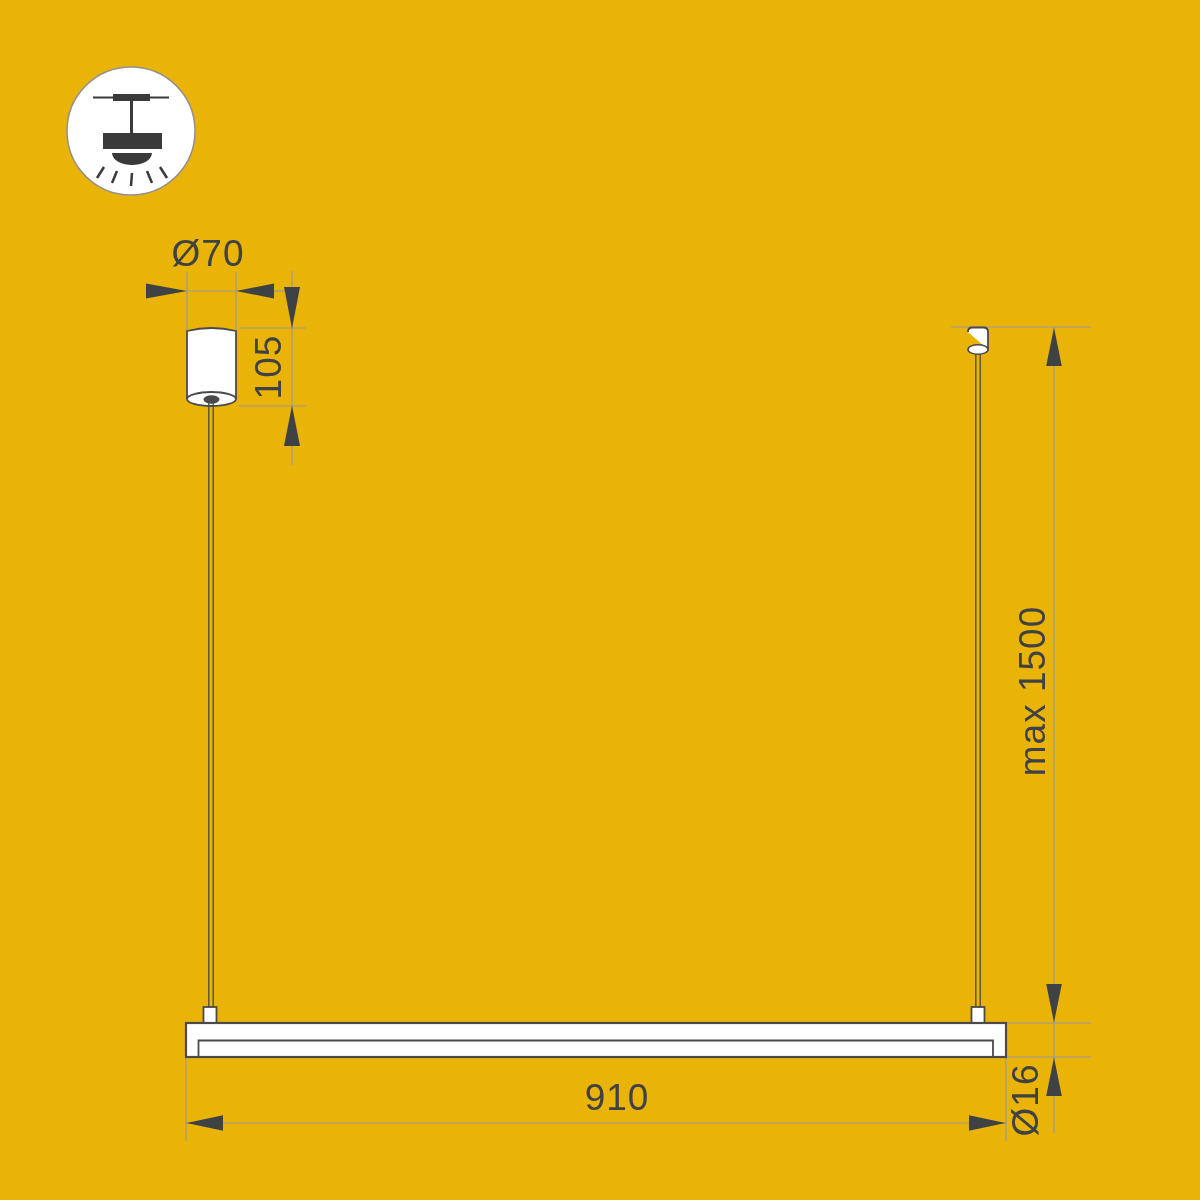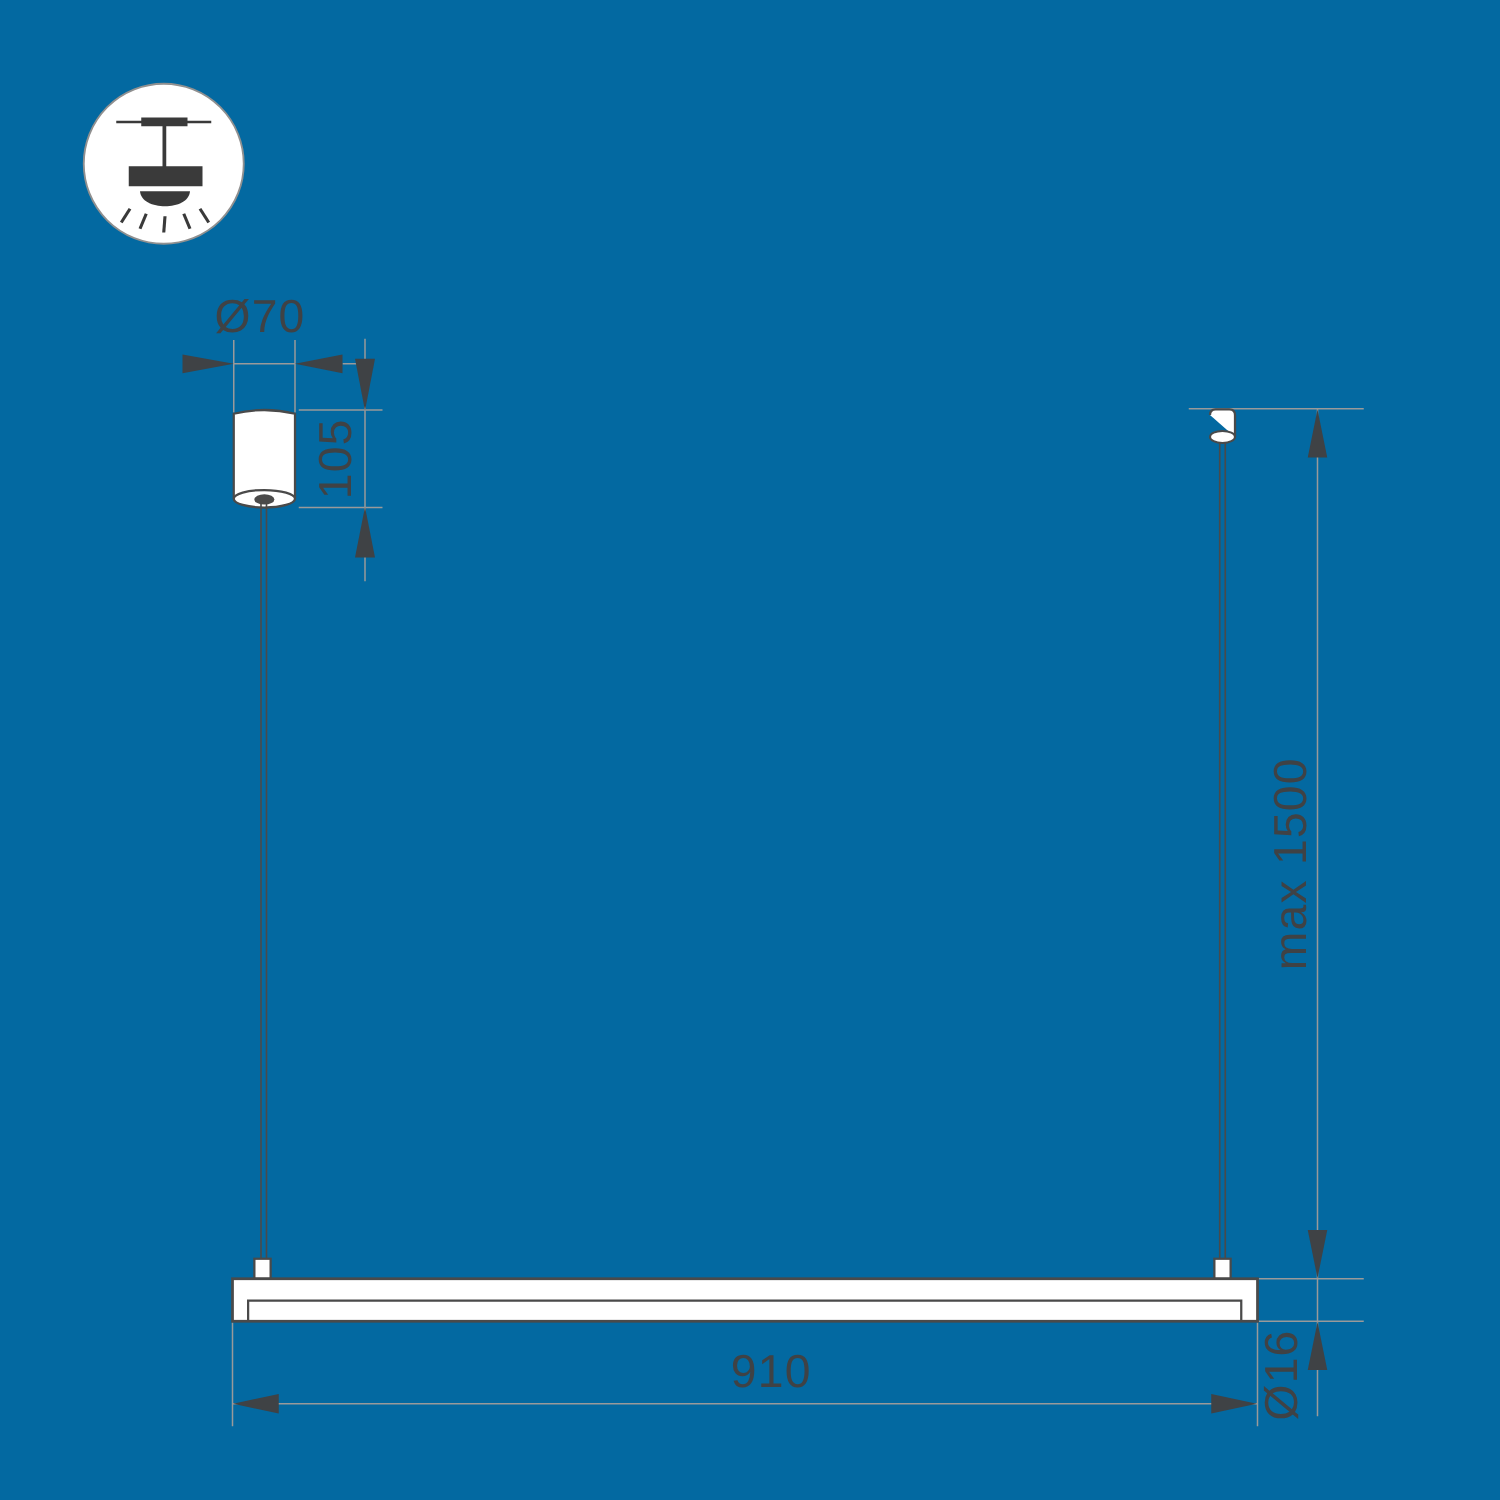--- a/index.html
+++ b/index.html
@@ -1,16 +1,16 @@
 <!DOCTYPE html>
 <html><head>
 <meta charset="utf-8">
 <style>
   html,body{margin:0;padding:0;background:#ffffff;}
-  .page{position:relative;width:1200px;height:1200px;background:#0369a1;overflow:hidden;}
+  .page{position:relative;width:1200px;height:1200px;background:#eab308;overflow:hidden;}
   svg{display:block;}
   .obj-stroke{stroke:#4a4a4a;fill:none;}
   .obj-fill-white{fill:#ffffff;stroke:#4a4a4a;}
   .dim-line{stroke:#9a9a9a;stroke-width:1.2;fill:none;}
   .arrow{fill:#3f4245;stroke:none;}
   .dim-text{
     font-family:"Liberation Sans", sans-serif;
     font-size:37px;
     font-weight:400;
     letter-spacing:1px;

